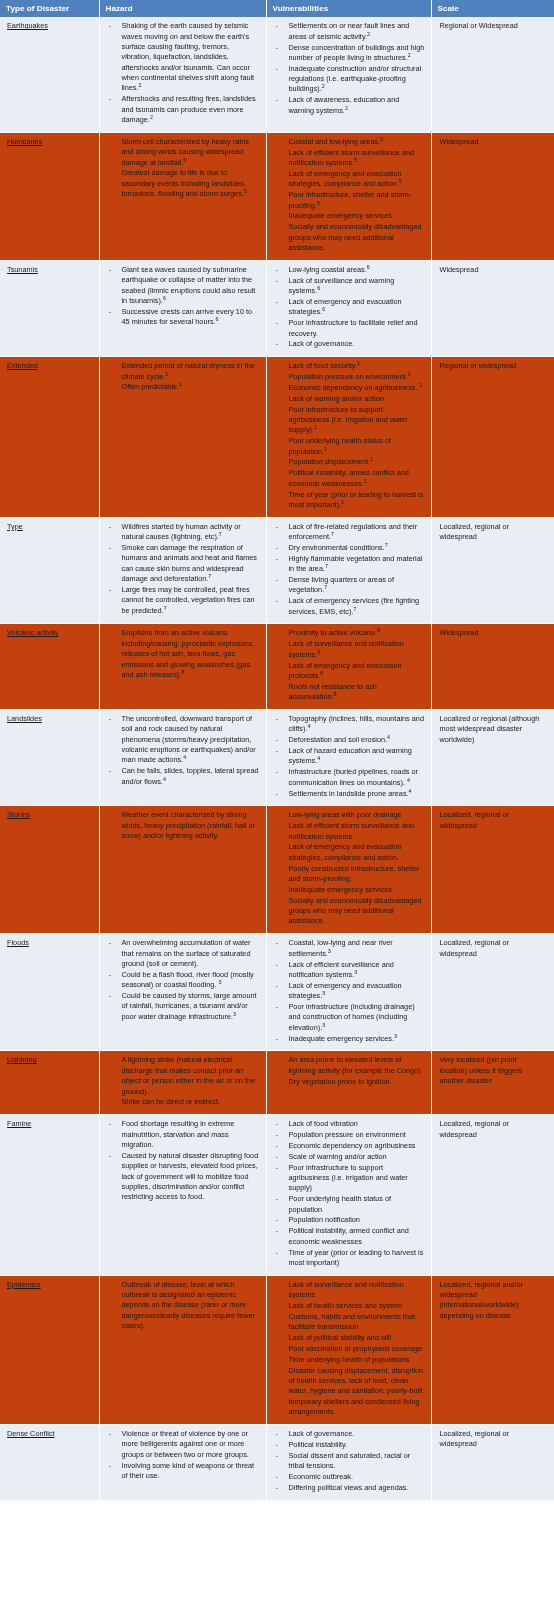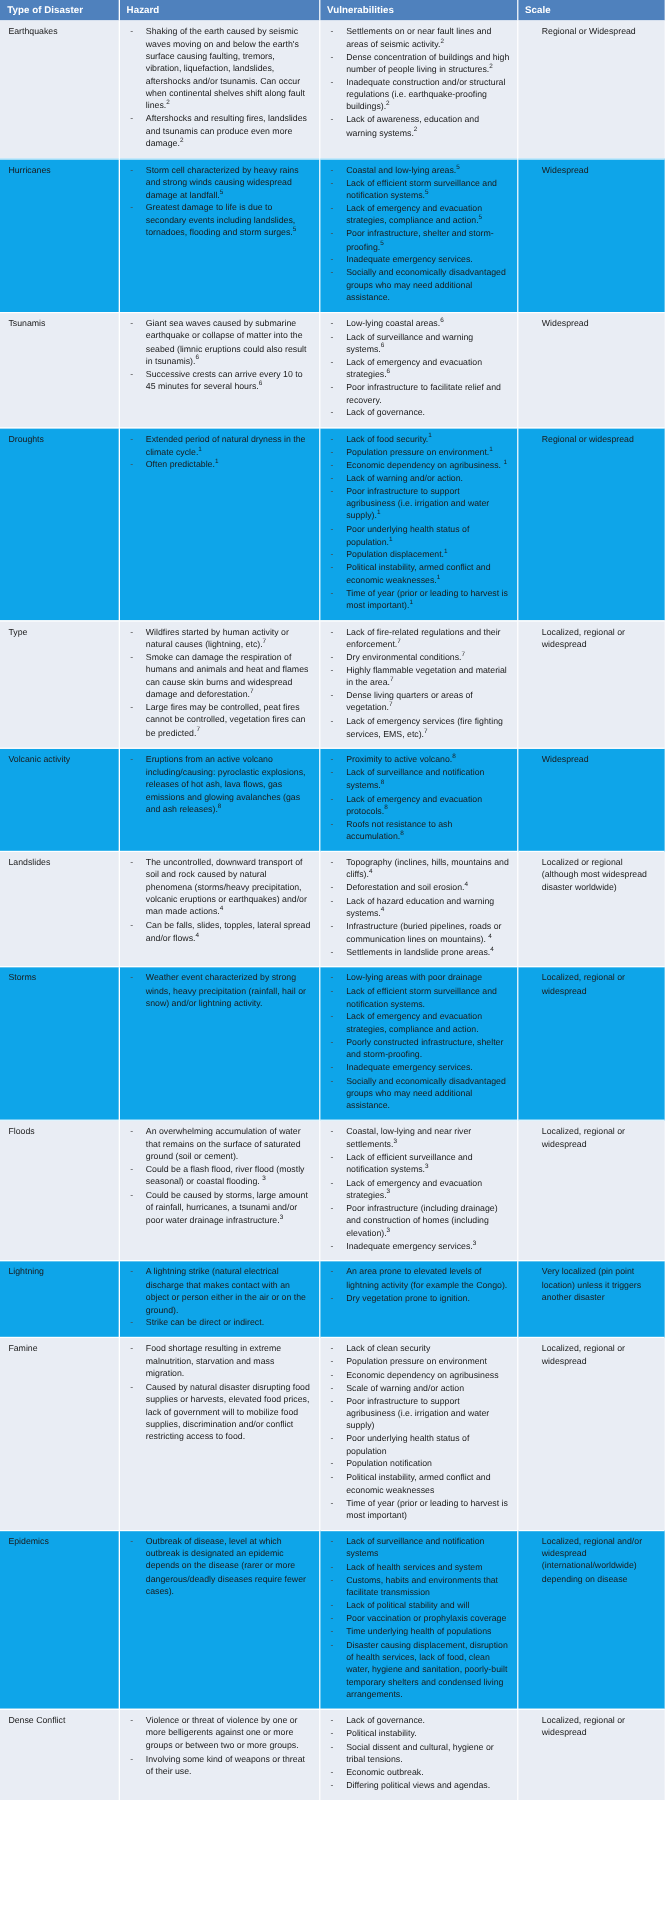--- a/index.html
+++ b/index.html
@@ -43,24 +43,24 @@
     font-size: 7.3px;
     line-height: 1.42;
     vertical-align: top;
     padding: 4px 6px 6px 6px;
     border-right: 1px solid #ffffff;
     border-bottom: 1px solid #ffffff;
   }
   tbody td:last-child { border-right: none; }
 
   tbody tr.row-light td { background: #e9edf4; }
-  tbody tr.row-dark  td { background: #0ea5e9; }
-
-  td.cell-type  { padding-left: 7px; }
-  td.cell-scale { padding-left: 20px; padding-right: 8px; }
+  tbody tr.row-dark  td { background: #c2410c; }
+
+  td.cell-type  { padding-left: 7px; text-decoration: underline; }
+  td.cell-scale { padding-left: 8px; padding-right: 8px; }
 
   ul.dash-list {
     list-style: none;
     margin: 0;
     padding: 0;
   }
   ul.dash-list li {
     position: relative;
     padding-left: 16px;
     margin: 0 0 0.5px 0;
@@ -163,21 +163,21 @@
             <li>Poor infrastructure to facilitate relief and recovery.</li>
             <li>Lack of governance.</li>
           </ul>
         </td>
         <td class="cell-scale">
           <div class="plain-text">Widespread</div>
         </td>
       </tr>
       <tr class="row-dark">
         <td class="cell-type">
-          <div class="plain-text">Droughts</div>
+          <div class="plain-text">Extended</div>
         </td>
         <td class="cell-hazard">
           <ul class="dash-list">
             <li>Extended period of natural dryness in the climate cycle.<sup>1</sup></li>
             <li>Often predictable.<sup>1</sup></li>
           </ul>
         </td>
         <td class="cell-vulnerabilities">
           <ul class="dash-list">
             <li>Lack of food security.<sup>1</sup></li>
@@ -309,21 +309,21 @@
         <td class="cell-scale">
           <div class="plain-text">Localized, regional or widespread</div>
         </td>
       </tr>
       <tr class="row-dark">
         <td class="cell-type">
           <div class="plain-text">Lightning</div>
         </td>
         <td class="cell-hazard">
           <ul class="dash-list">
-            <li>A lightning strike (natural electrical discharge that makes contact with an object or person either in the air or on the ground).</li>
+            <li>A lightning strike (natural electrical discharge that makes contact prior an object or person either in the air or on the ground).</li>
             <li>Strike can be direct or indirect.</li>
           </ul>
         </td>
         <td class="cell-vulnerabilities">
           <ul class="dash-list">
             <li>An area prone to elevated levels of lightning activity (for example the Congo).</li>
             <li>Dry vegetation prone to ignition.</li>
           </ul>
         </td>
         <td class="cell-scale">
@@ -335,21 +335,21 @@
           <div class="plain-text">Famine</div>
         </td>
         <td class="cell-hazard">
           <ul class="dash-list">
             <li>Food shortage resulting in extreme malnutrition, starvation and mass migration.</li>
             <li>Caused by natural disaster disrupting food supplies or harvests, elevated food prices, lack of government will to mobilize food supplies, discrimination and/or conflict restricting access to food.</li>
           </ul>
         </td>
         <td class="cell-vulnerabilities">
           <ul class="dash-list">
-            <li>Lack of clean security</li>
+            <li>Lack of food vibration</li>
             <li>Population pressure on environment</li>
             <li>Economic dependency on agribusiness</li>
             <li>Scale of warning and/or action</li>
             <li>Poor infrastructure to support agribusiness (i.e. irrigation and water supply)</li>
             <li>Poor underlying health status of population</li>
             <li>Population notification</li>
             <li>Political instability, armed conflict and economic weaknesses</li>
             <li>Time of year (prior or leading to harvest is most important)</li>
           </ul>
         </td>
@@ -388,21 +388,21 @@
         <td class="cell-hazard">
           <ul class="dash-list">
             <li>Violence or threat of violence by one or more belligerents against one or more groups or between two or more groups.</li>
             <li>Involving some kind of weapons or threat of their use.</li>
           </ul>
         </td>
         <td class="cell-vulnerabilities">
           <ul class="dash-list">
             <li>Lack of governance.</li>
             <li>Political instability.</li>
-            <li>Social dissent and cultural, hygiene or tribal tensions.</li>
+            <li>Social dissent and saturated, racial or tribal tensions.</li>
             <li>Economic outbreak.</li>
             <li>Differing political views and agendas.</li>
           </ul>
         </td>
         <td class="cell-scale">
           <div class="plain-text">Localized, regional or widespread</div>
         </td>
       </tr>
     </tbody>
 </table>

